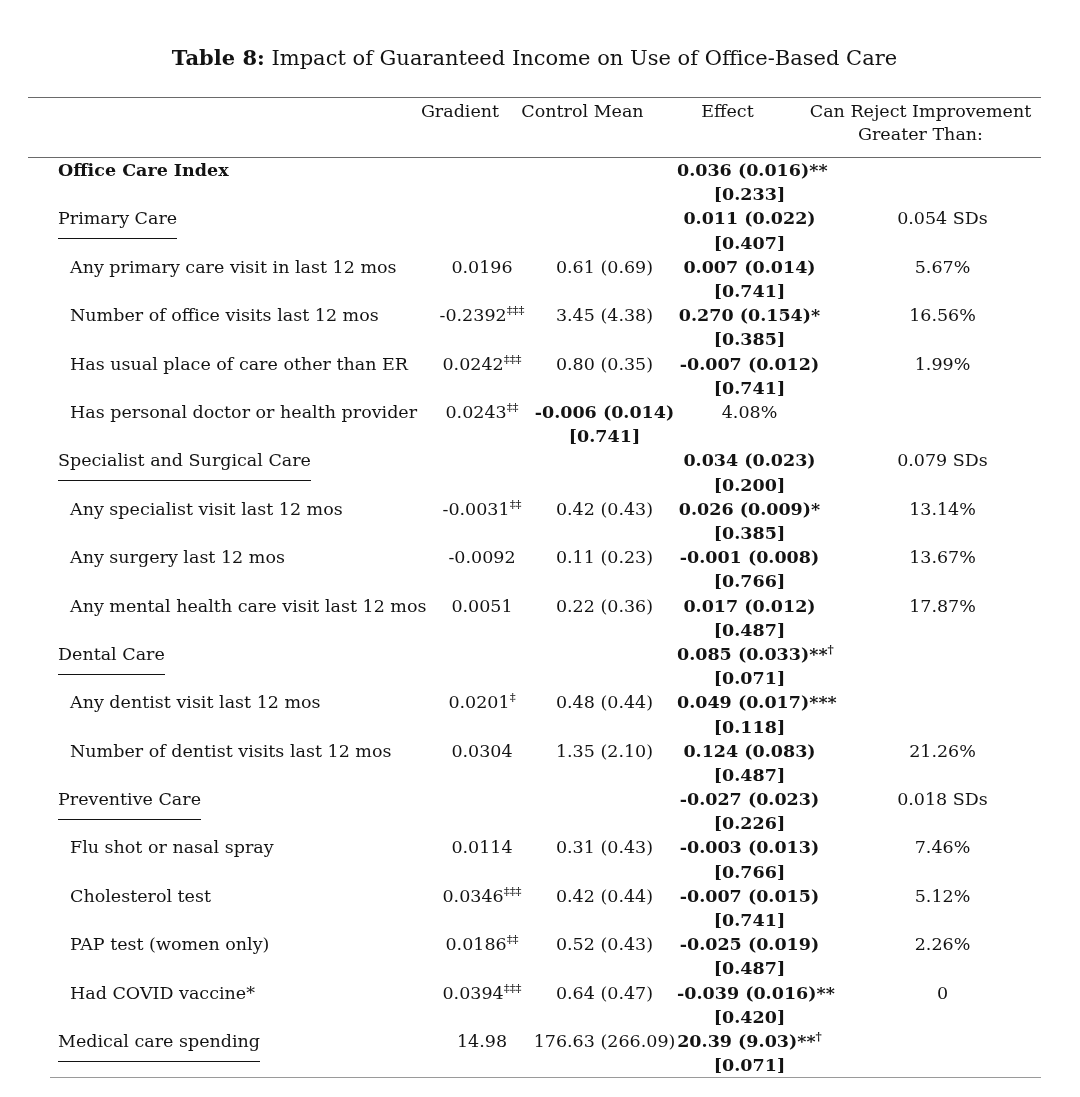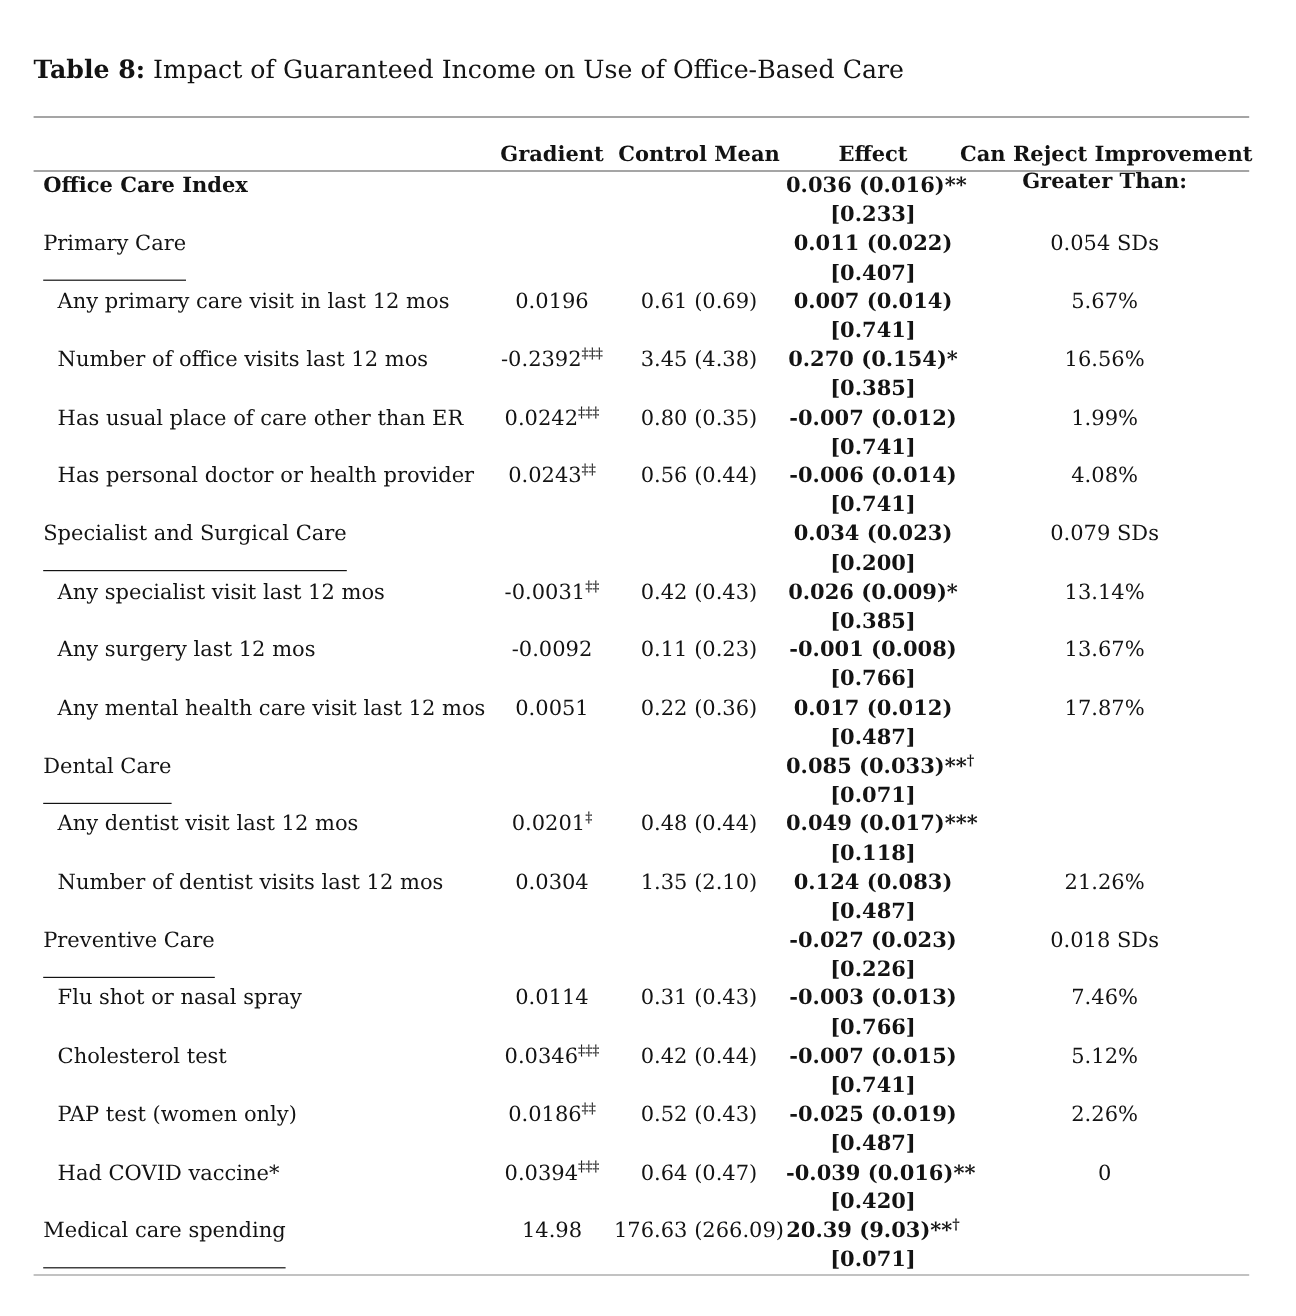--- a/index.html
+++ b/index.html
@@ -7,53 +7,52 @@
   body {
     width: 1080px; height: 1097px;
     color: #131313;
     font-family: "DejaVu Serif", serif;
     font-size: 17.5px;
     overflow: hidden;
   }
   .page { padding: 44px 0 0 28px; }
   .title {
     width: 1013px;
-    text-align: left;
+    text-align: center;
     font-size: 21px;
     line-height: 28px;
     margin-bottom: 25px;
   }
   .title b { font-weight: bold; }
   .tbl { width: 1013px; }
   .hdr, .row {
     display: grid;
     grid-template-columns: 382px 100px 145px 145px 241px;
   }
   .hdr {
     border-top: 1.5px solid #6a6a6a;
     border-bottom: 1.5px solid #6a6a6a;
-    height: 46px;
-    padding-top: 20px;
-    font-weight: bold;
+    height: 61px;
+    padding-top: 2px;
   }
   .h { text-align: center; line-height: 23px; white-space: nowrap; }
-  .tbl-body { border-bottom: 1.5px solid #9a9a9a; }
+  .tbl-body { border-bottom: 1.5px solid #9a9a9a; margin-left: 22px; }
   .row { height: 48.4px; }
   .cell { line-height: 24.2px; }
   .label-cell { padding-left: 8px; white-space: nowrap; }
   .row.item .label-cell { padding-left: 20px; }
   .num { text-align: center; white-space: nowrap; }
   .effect-line, .q-line { text-align: center; white-space: nowrap; line-height: 24.2px; font-weight: bold; }
   .row.index .label-cell,
   .row.index .effect-line,
   .row.index .q-line { font-weight: bold; }
   .row.section .label-text {
     display: inline-block;
     border-bottom: 1.6px solid #131313;
-    padding-bottom: 20px;
+    padding-bottom: 10px;
     line-height: 20px;
   }
   sup { font-size: 68%; line-height: 0; vertical-align: super; }
 </style>
 </head>
 <body>
 
 <div class="page">
 
   <div class="title"><b>Table 8:</b><span> Impact of Guaranteed Income on Use of Office-Based Care</span></div>
@@ -123,21 +122,20 @@
     <div class="cell">
       <div class="effect-line"><span class="effect-val">-0.007 (0.012)</span><sup class="effect-sup"></sup></div>
       <div class="q-line">[0.741]</div>
     </div>
     <div class="cell num reject-cell">1.99%</div>
   </div>
 
   <div class="row item">
     <div class="cell label-cell"><span class="label-text">Has personal doctor or health provider</span></div>
     <div class="cell num"><span class="grad-val">0.0243</span><sup class="grad-sup">‡‡</sup></div>
-    <div class="cell num control-cell">0.56 (0.44)</div>
     <div class="cell">
       <div class="effect-line"><span class="effect-val">-0.006 (0.014)</span><sup class="effect-sup"></sup></div>
       <div class="q-line">[0.741]</div>
     </div>
     <div class="cell num reject-cell">4.08%</div>
   </div>
 
   <div class="row section">
     <div class="cell label-cell"><span class="label-text">Specialist and Surgical Care</span></div>
     <div class="cell num"><span class="grad-val"></span><sup class="grad-sup"></sup></div>

